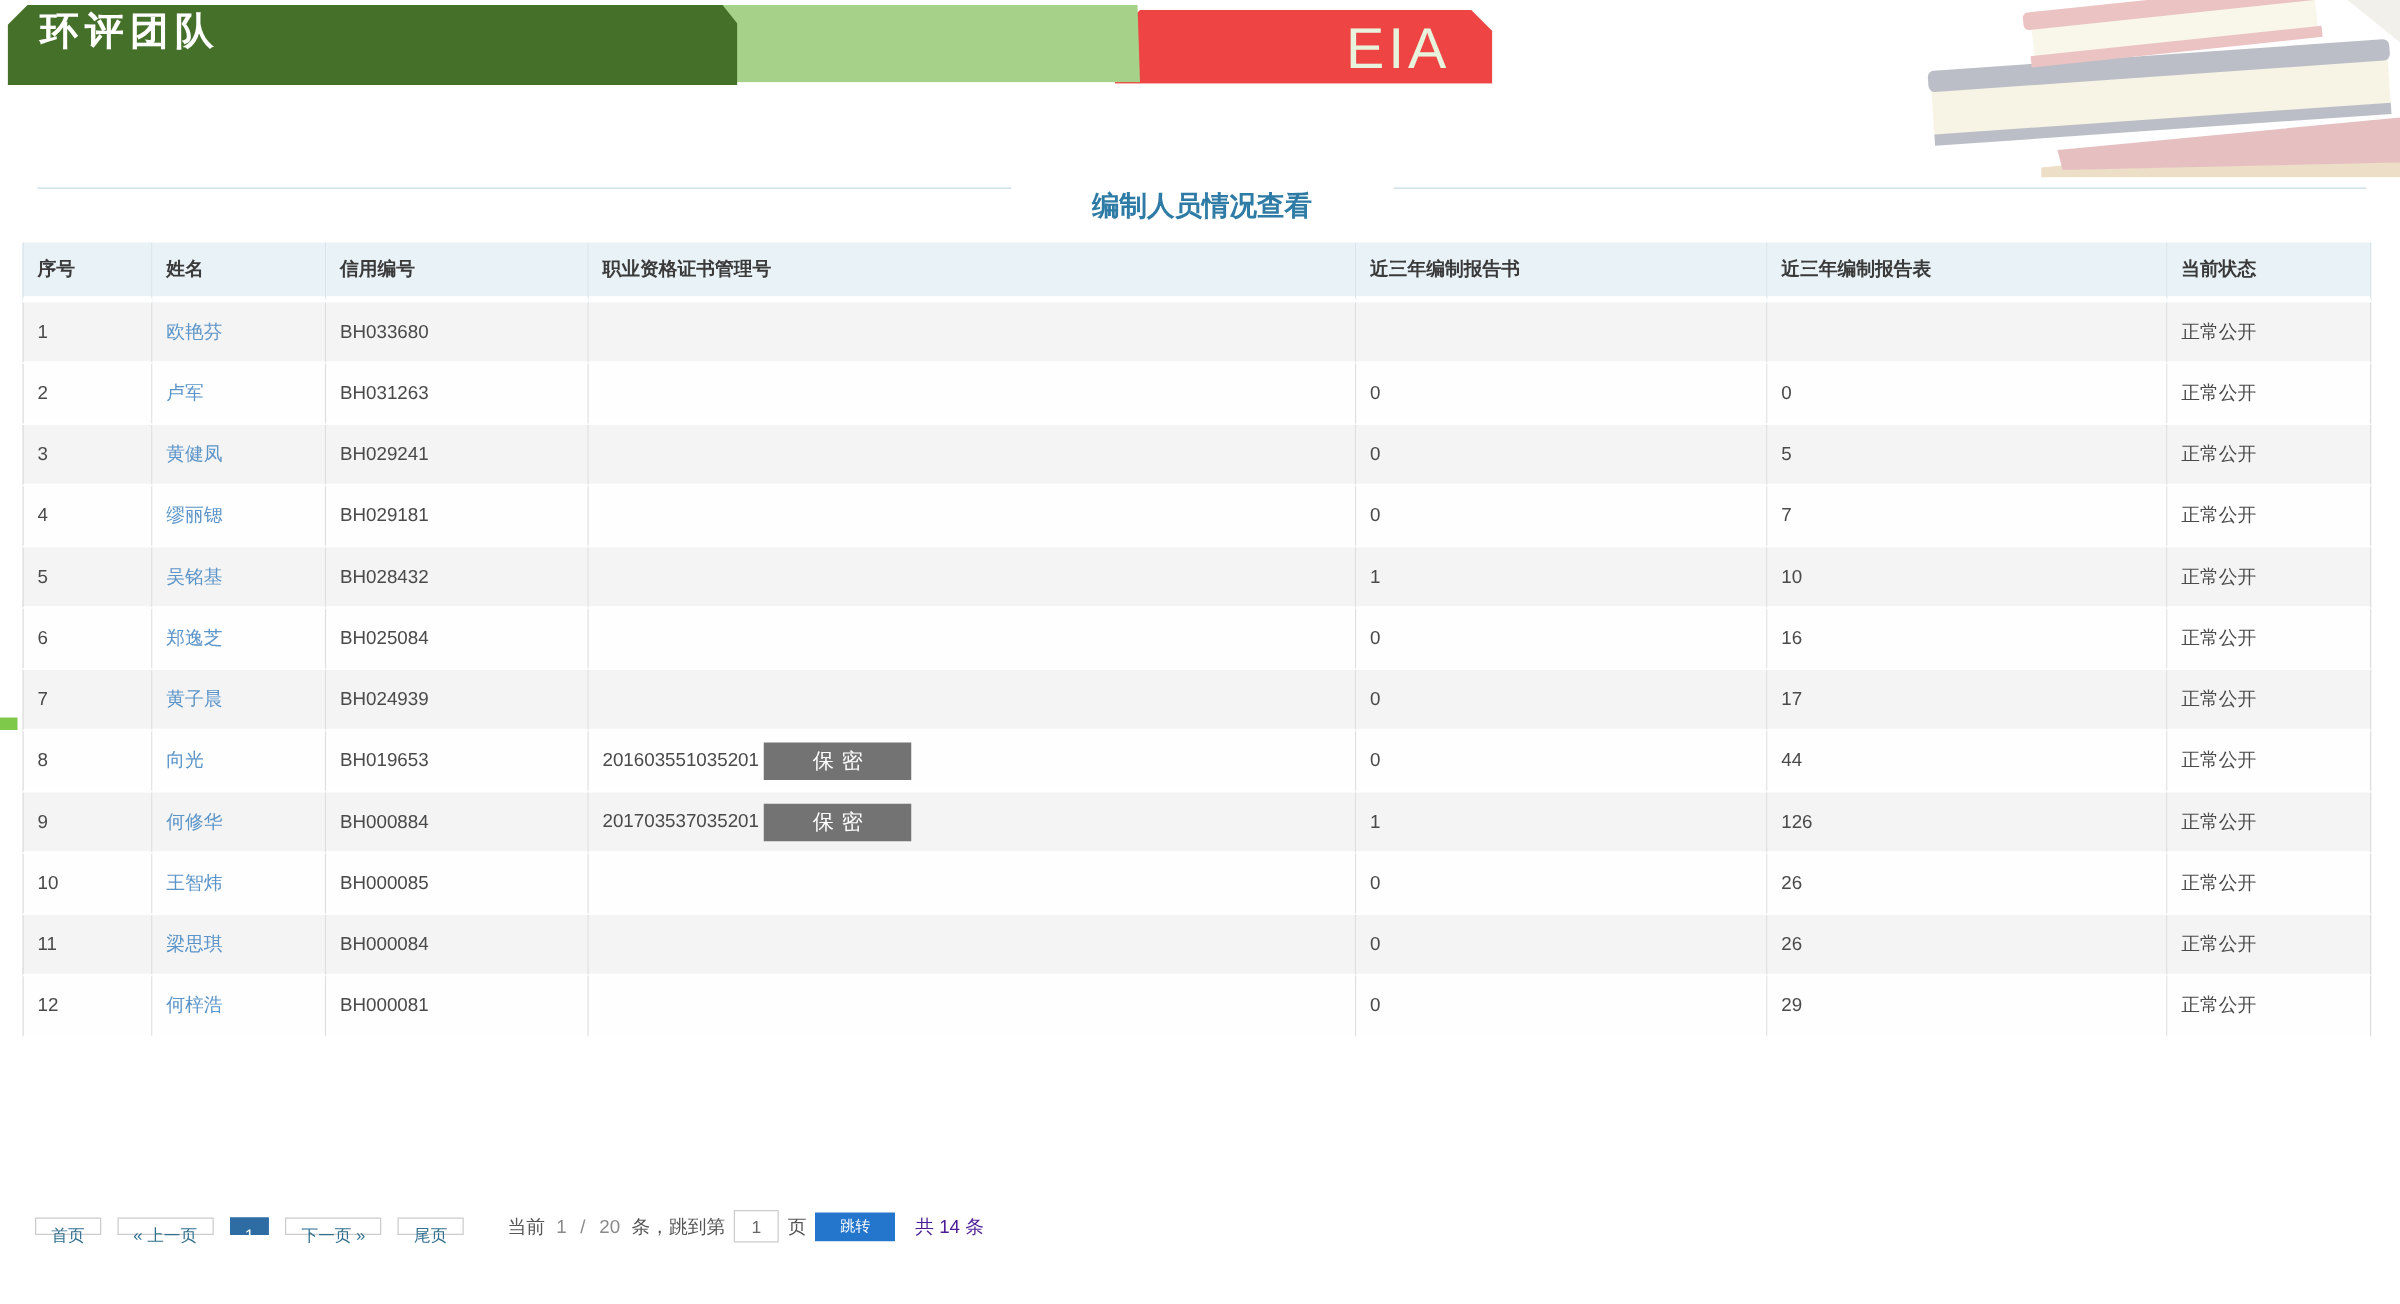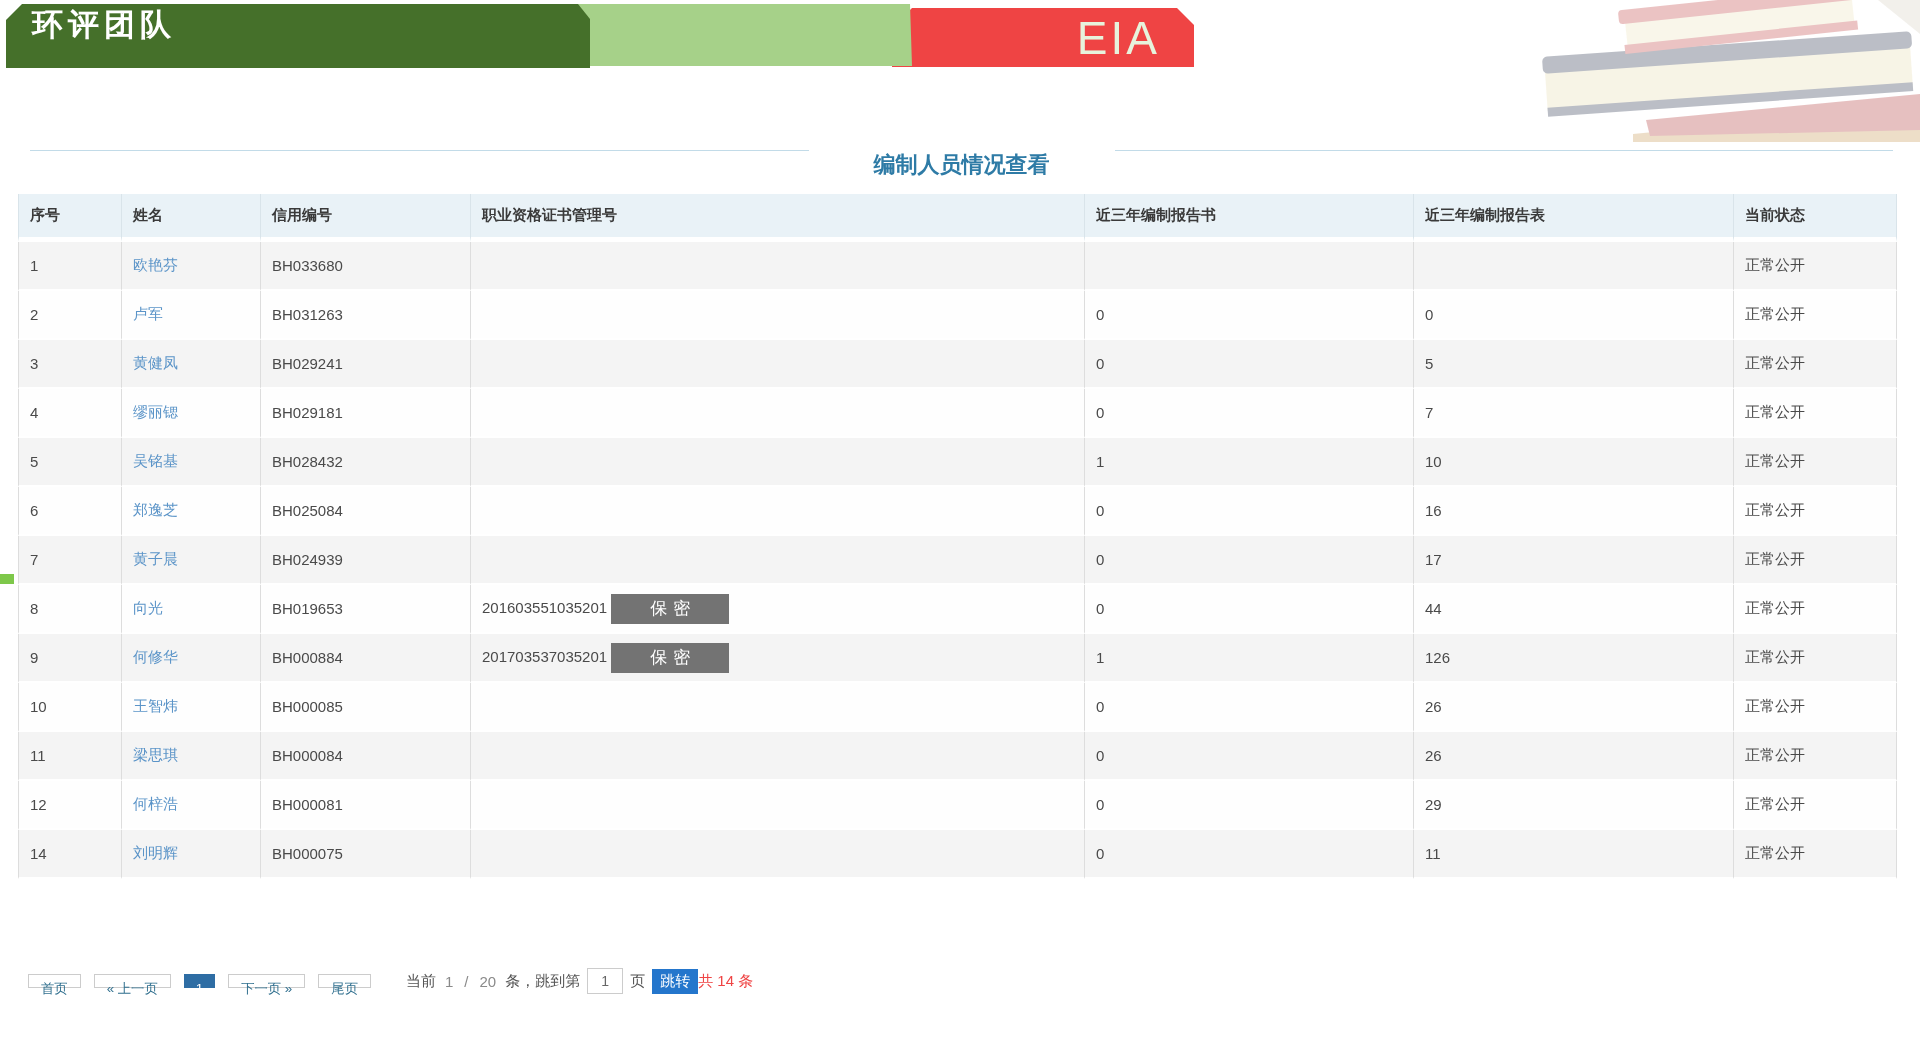--- a/index.html
+++ b/index.html
@@ -87,25 +87,25 @@
   }
   .pg-info{margin-left:22px;display:flex;align-items:center;white-space:nowrap;}
   .pg-info .num{color:#8a8a8a;margin:0 9px;}
   .pg-info .sep{color:#8a8a8a;margin:0 2px;}
   .jump-input{
     width:36px;height:26px;border:1px solid #cccccc;text-align:center;
     font-size:14px;color:#666666;margin:0 7px;box-sizing:border-box;
     font-family:"Liberation Sans",sans-serif;
   }
   .jump-btn{
-    background:#2476cc;color:#ffffff;border:none;font-size:15px;
-    padding:3px 8px;margin-left:7px;cursor:pointer;
+    background:#2476cc;color:#ffffff;border:none;font-size:12px;
+    padding:3px 20px;margin-left:7px;cursor:pointer;
     font-family:"Liberation Sans",sans-serif;
   }
-  .total{margin-left:0;color:#ef4444;}
+  .total{margin-left:16px;color:#4c1d95;}
 </style>
 </head>
 <body>
 
 <div class="banner-mid"></div>
 <div class="banner-light">
   <span class="eia-label">EIA</span>
 </div>
 <div class="banner-dark">
   <span class="team-label">环评团队</span>
@@ -258,29 +258,20 @@
       </tr>
       <tr>
         <td>12</td>
         <td><a class="name-link">何梓浩</a></td>
         <td>BH000081</td>
         <td></td>
         <td>0</td>
         <td>29</td>
         <td>正常公开</td>
       </tr>
-      <tr>
-        <td>14</td>
-        <td><a class="name-link">刘明辉</a></td>
-        <td>BH000075</td>
-        <td></td>
-        <td>0</td>
-        <td>11</td>
-        <td>正常公开</td>
-      </tr>
     </tbody>
 </table>
 
 <div class="left-mark"></div>
 
 <div class="pager">
   <button class="pg-btn">首页</button>
   <button class="pg-btn">« 上一页</button>
   <button class="pg-btn active">1</button>
   <button class="pg-btn">下一页 »</button>

